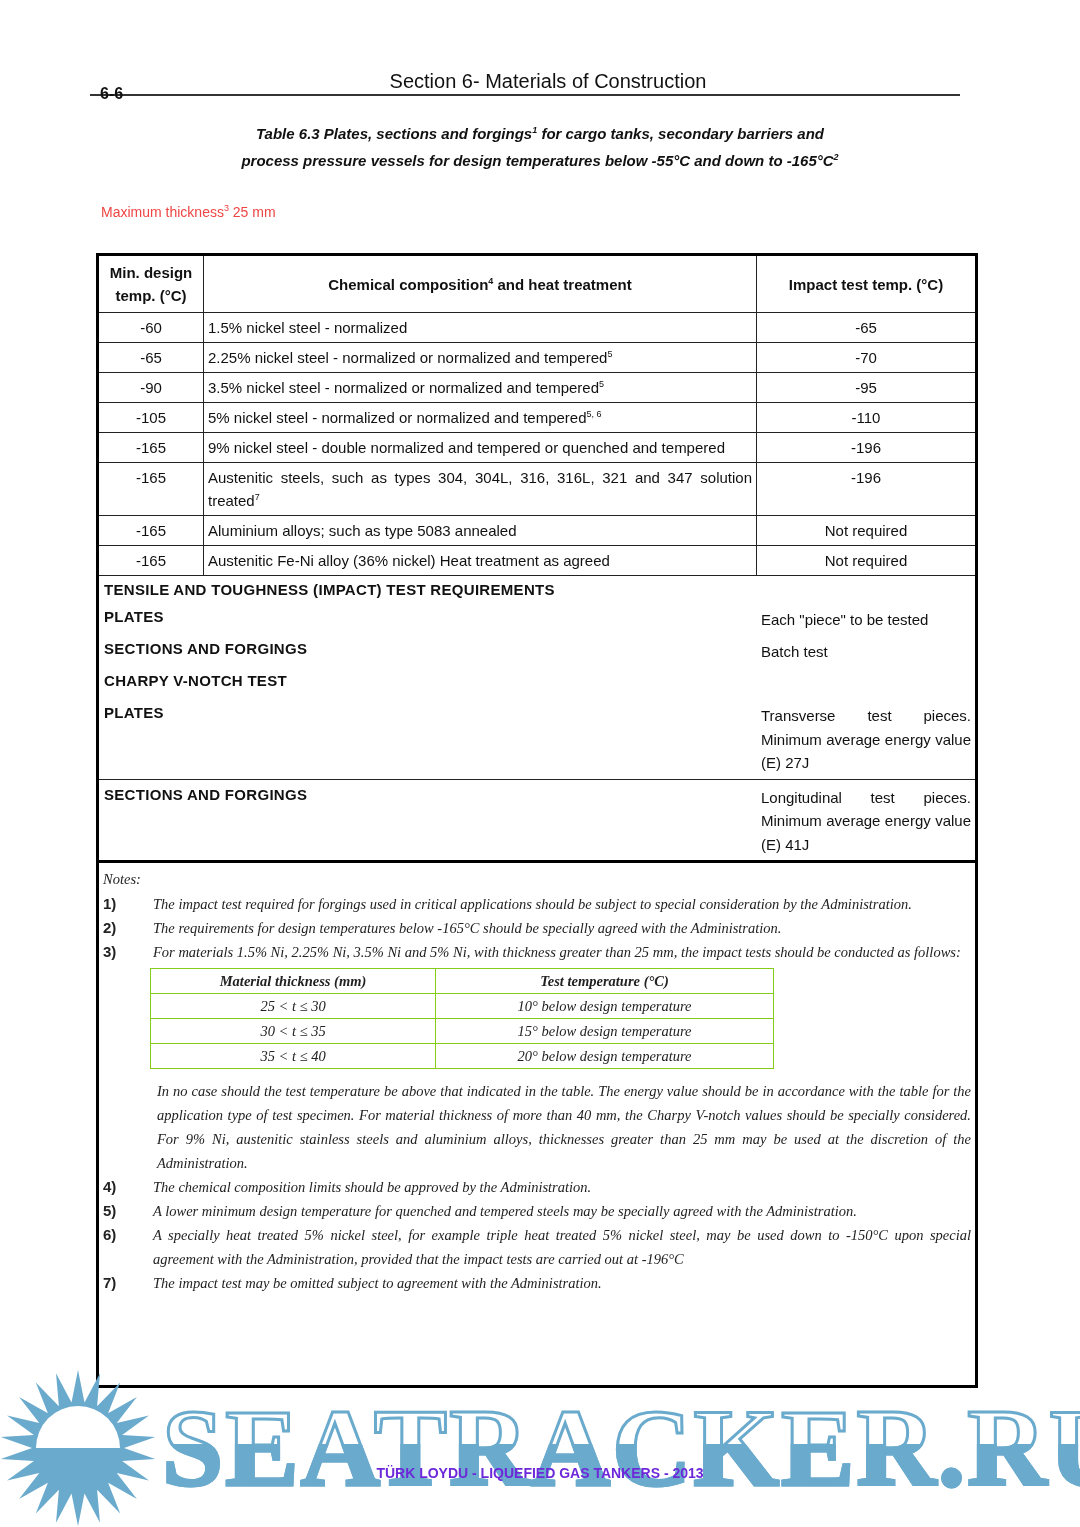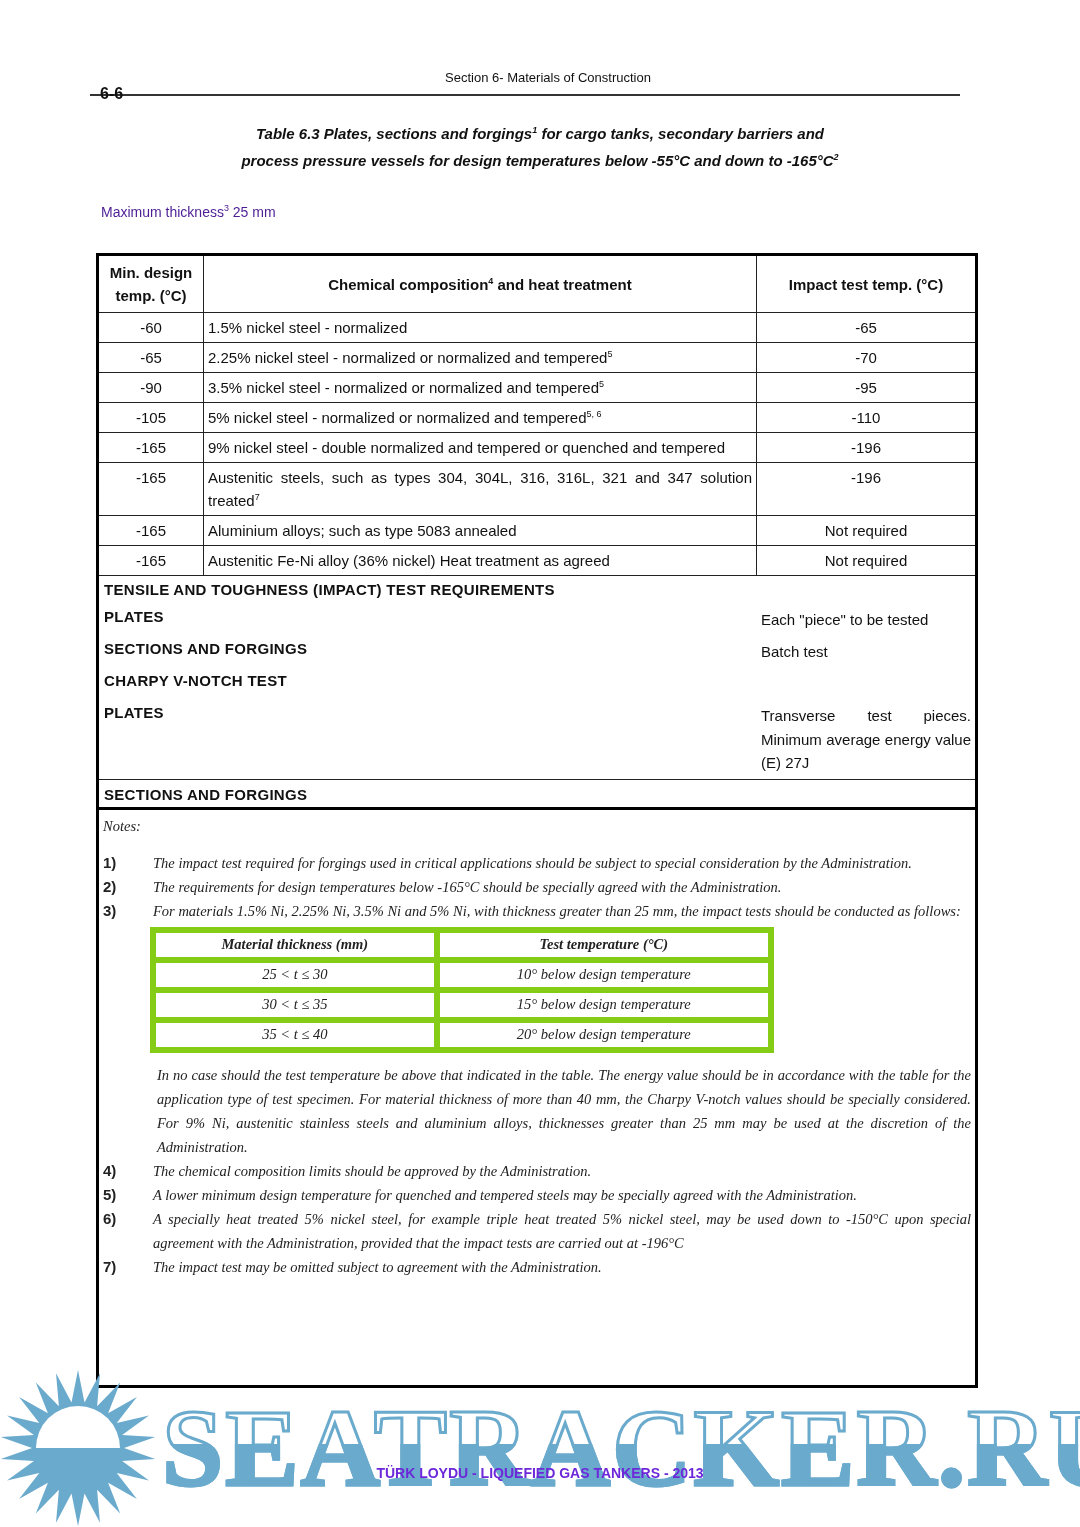--- a/index.html
+++ b/index.html
@@ -1,25 +1,25 @@
 <!DOCTYPE html>
 <html><head>
 <meta charset="utf-8">
 <style>
   html, body { margin: 0; padding: 0; background: #ffffff; }
   body { width: 1080px; height: 1527px; position: relative; overflow: hidden;
          font-family: "Liberation Sans", sans-serif; color: #111; }
   .header { position: absolute; left: 90px; top: 68px; width: 870px; height: 26px;
             border-bottom: 2px solid #333; }
   .page-num { position: absolute; left: 10px; top: 17px; font-size: 16px; font-weight: bold; }
-  .section-title { position: absolute; left: 0; width: 916px; top: 2px; text-align: center; font-size: 13px; }
+  .section-title { position: absolute; left: 0; width: 916px; top: 2px; text-align: center; font-size: 20px; }
   .table-title { position: absolute; left: 100px; width: 880px; top: 120px; text-align: center;
                  font-size: 15px; font-weight: bold; line-height: 27px; font-style: italic; }
   sup { font-size: 9px; vertical-align: super; line-height: 0; }
-  .max-thick { position: absolute; left: 101px; top: 204px; font-size: 14px; color: #4c1d95; }
+  .max-thick { position: absolute; left: 101px; top: 204px; font-size: 14px; color: #ef4444; }
 
   .frame { position: absolute; left: 96px; top: 253px; width: 876px; height: 1129px;
            border: 3px solid #000; box-sizing: content-box; }
   table.main { border-collapse: collapse; width: 876px; font-size: 15px; }
   table.main td, table.main th { border: 1px solid #222; padding: 3px 4px; vertical-align: top; line-height: 23px; }
   table.main th { font-weight: bold; vertical-align: middle; height: 50px; }
   table.main tr > :first-child { border-left: none; }
   table.main tr > :last-child { border-right: none; }
   table.main tr:first-child > * { border-top: none; }
   .c1 { width: 96px; text-align: center; }
@@ -29,26 +29,26 @@
 
   .req { position: relative; font-size: 15px; }
   .req-row { display: flex; justify-content: space-between; padding: 0 4px 0 5px; }
   .req-row .lbl { font-weight: bold; letter-spacing: 0.3px; }
   .req-row .val { width: 210px; text-align: justify; line-height: 23.5px; }
   .req-block { border-bottom: 1px solid #222; }
   .thick-bottom { border-bottom: 3px solid #000; }
 
   .notes { font-family: "Liberation Serif", serif; font-style: italic; font-size: 14.5px; color: #222;
            padding: 8px 4px 0 4px; }
-  .notes .title { margin-bottom: 16px; }
+  .notes .title { margin-bottom: 4px; }
   .note { display: flex; line-height: 24px; }
   .note .n { width: 50px; flex-shrink: 0; font-family: "Liberation Sans", sans-serif; font-style: normal; font-weight: bold; font-size: 15px; }
   .note .t { flex: 1; text-align: justify; }
   table.sub { border-collapse: collapse; margin: 4px 0 10px 47px; width: 624px; font-family: "Liberation Serif", serif; font-style: italic; font-size: 14.5px; }
-  table.sub td, table.sub th { border: 6px solid #84cc16; text-align: center; padding: 0; height: 24px; }
+  table.sub td, table.sub th { border: 1px solid #84cc16; text-align: center; padding: 0; height: 24px; }
   table.sub th { font-weight: bold; }
   .para { margin-left: 54px; text-align: justify; line-height: 24px; }
 
   .watermark { position: absolute; left: 0; top: 1370px; width: 1080px; height: 157px; pointer-events: none; }
   .wm-text { position: absolute; left: 162px; top: 1398px; font-family: "Liberation Serif", serif; font-weight: bold;
              font-size: 110px; letter-spacing: 2px; color: transparent; -webkit-text-stroke: 3px #6aaacd;
              background: linear-gradient(to bottom, transparent 0 46%, #6aaacd 46% 100%);
              -webkit-background-clip: text; background-clip: text; line-height: 100px; }
   .footer { position: absolute; left: 0; width: 1080px; top: 1465px; text-align: center; font-size: 14px; font-weight: bold; color: #6d28d9; }
 </style>
@@ -137,20 +137,21 @@
     </div>
     <div class="req-block">
       <div class="req-row" style="padding-bottom:4px;">
         <span class="lbl">PLATES</span>
         <span class="val">Transverse test pieces. Minimum average energy value (E) 27J</span>
       </div>
     </div>
     <div class="thick-bottom">
       <div class="req-row" style="padding-top:6px;padding-bottom:4px;">
         <span class="lbl">SECTIONS AND FORGINGS</span>
+        <span class="val">Longitudinal test pieces. Minimum average energy value (E) 41J</span>
       </div>
     </div>
   </div>
 
   <div class="notes">
     <div class="title">Notes:</div>
     <div class="note">
         <span class="n">1)</span>
         <span class="t">The impact test required for forgings used in critical applications should be subject to special consideration by the Administration.</span>
       </div>

